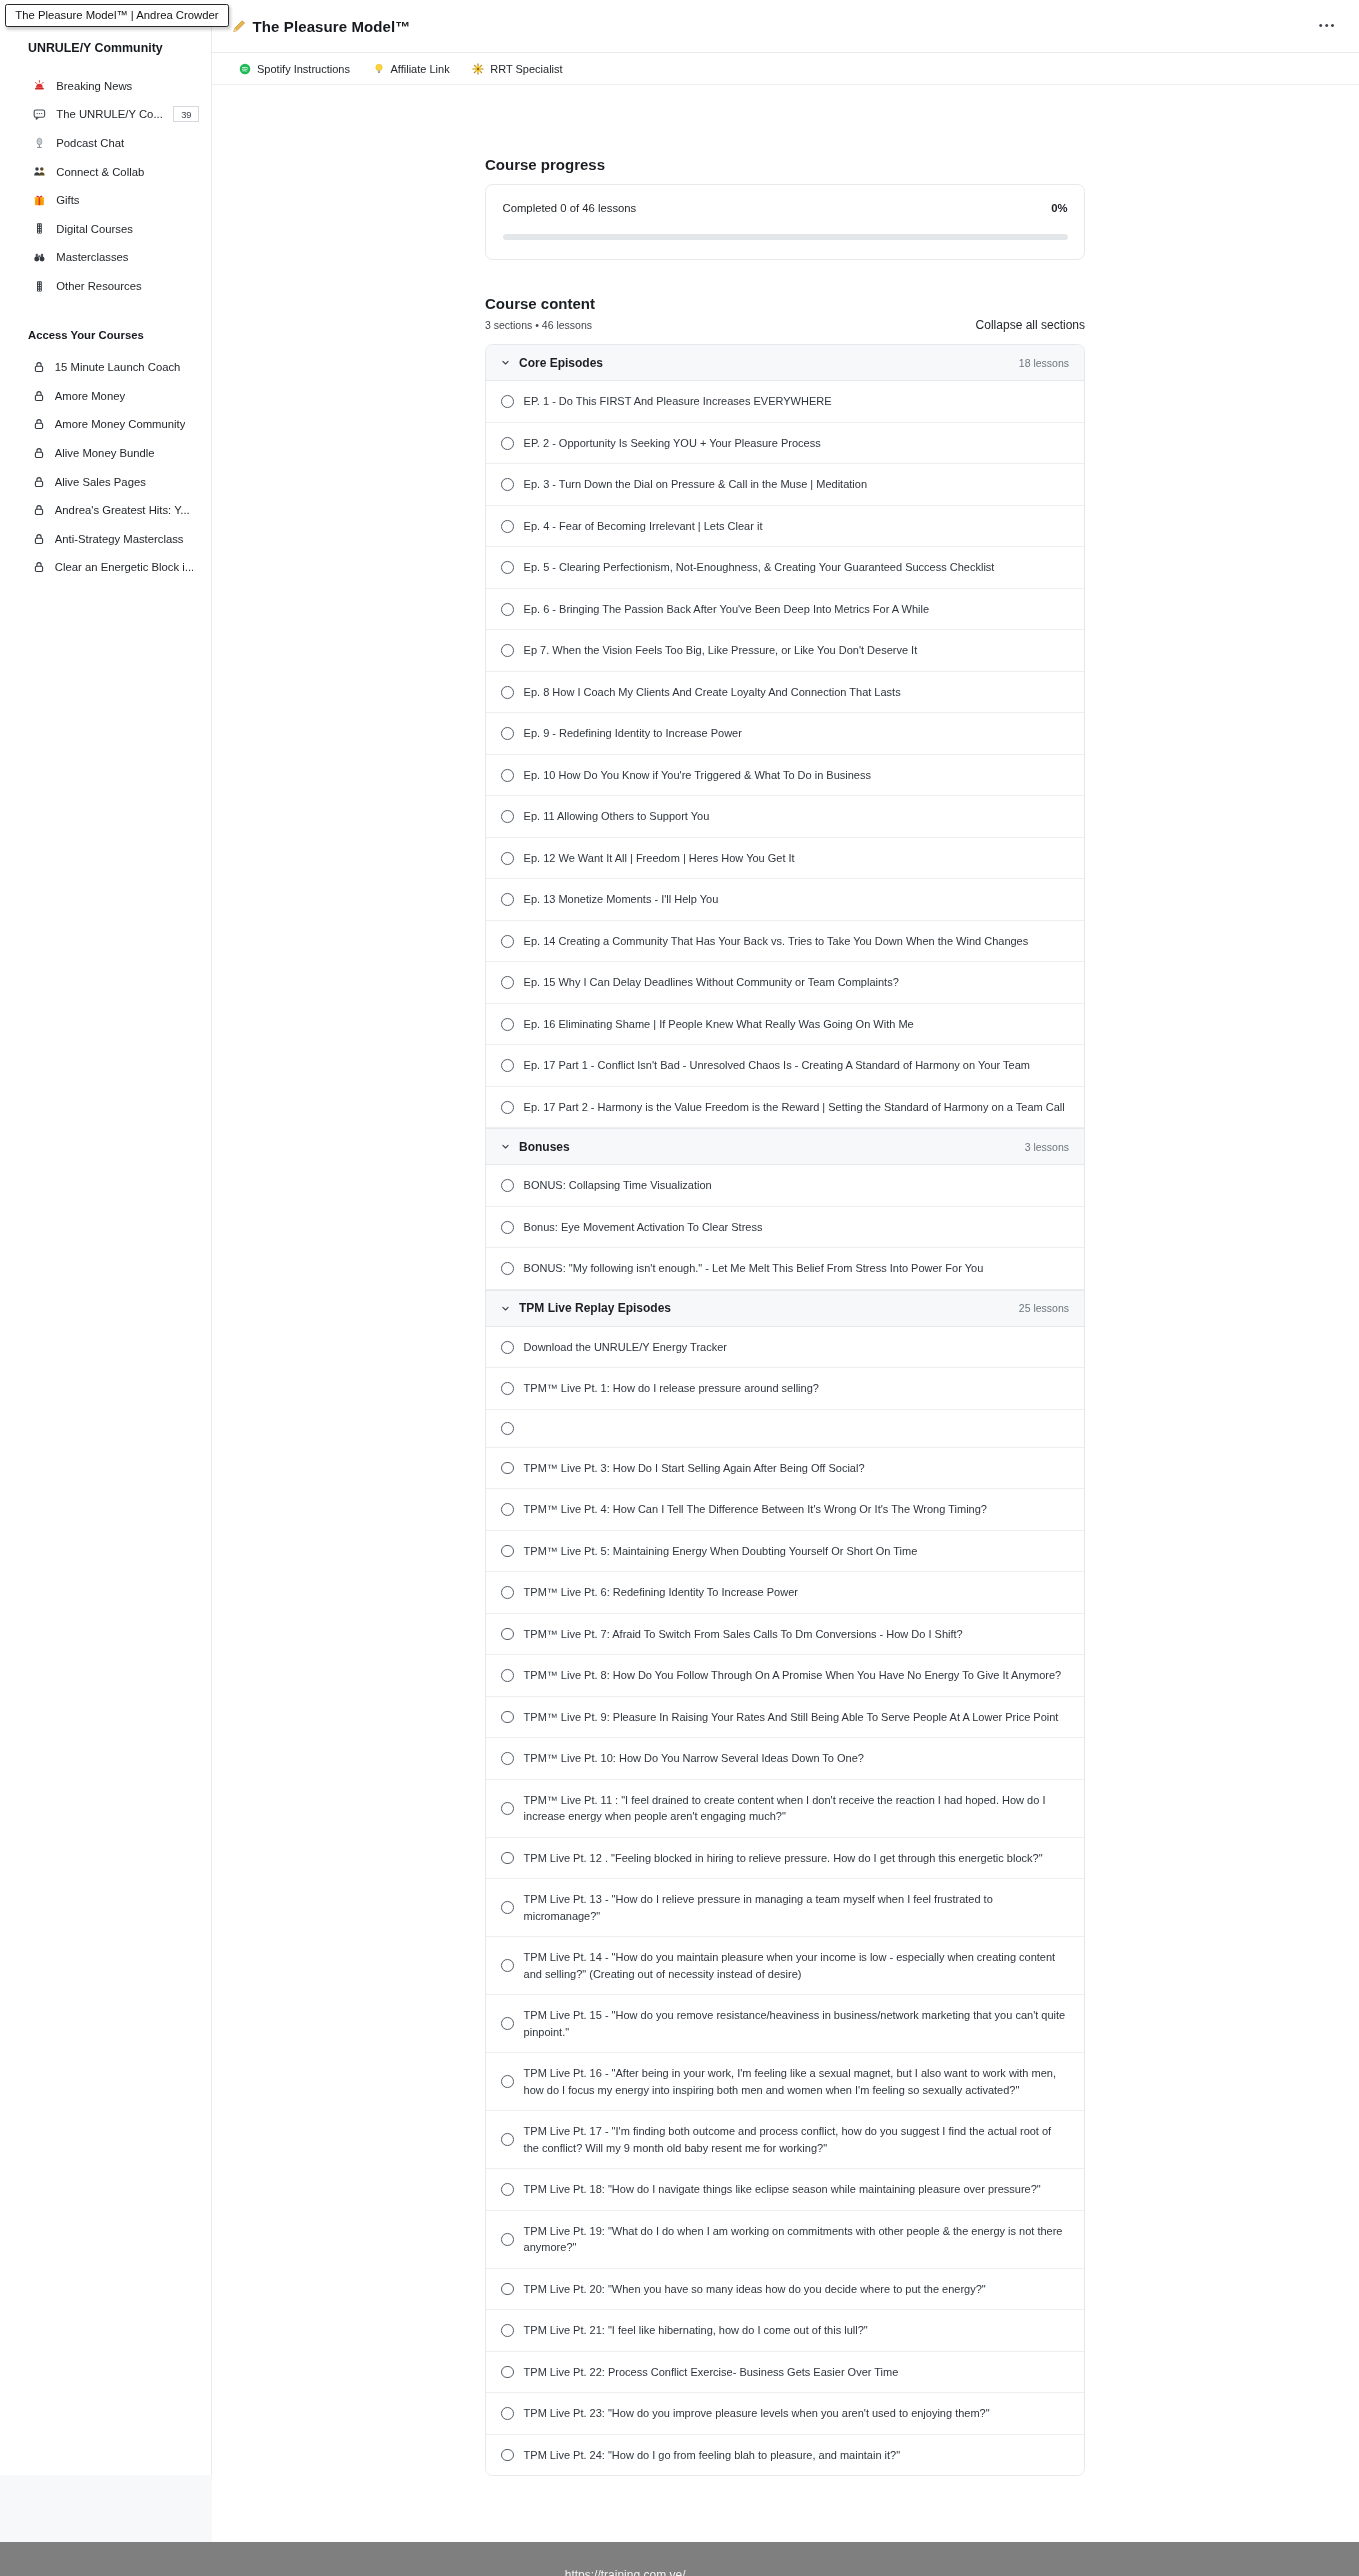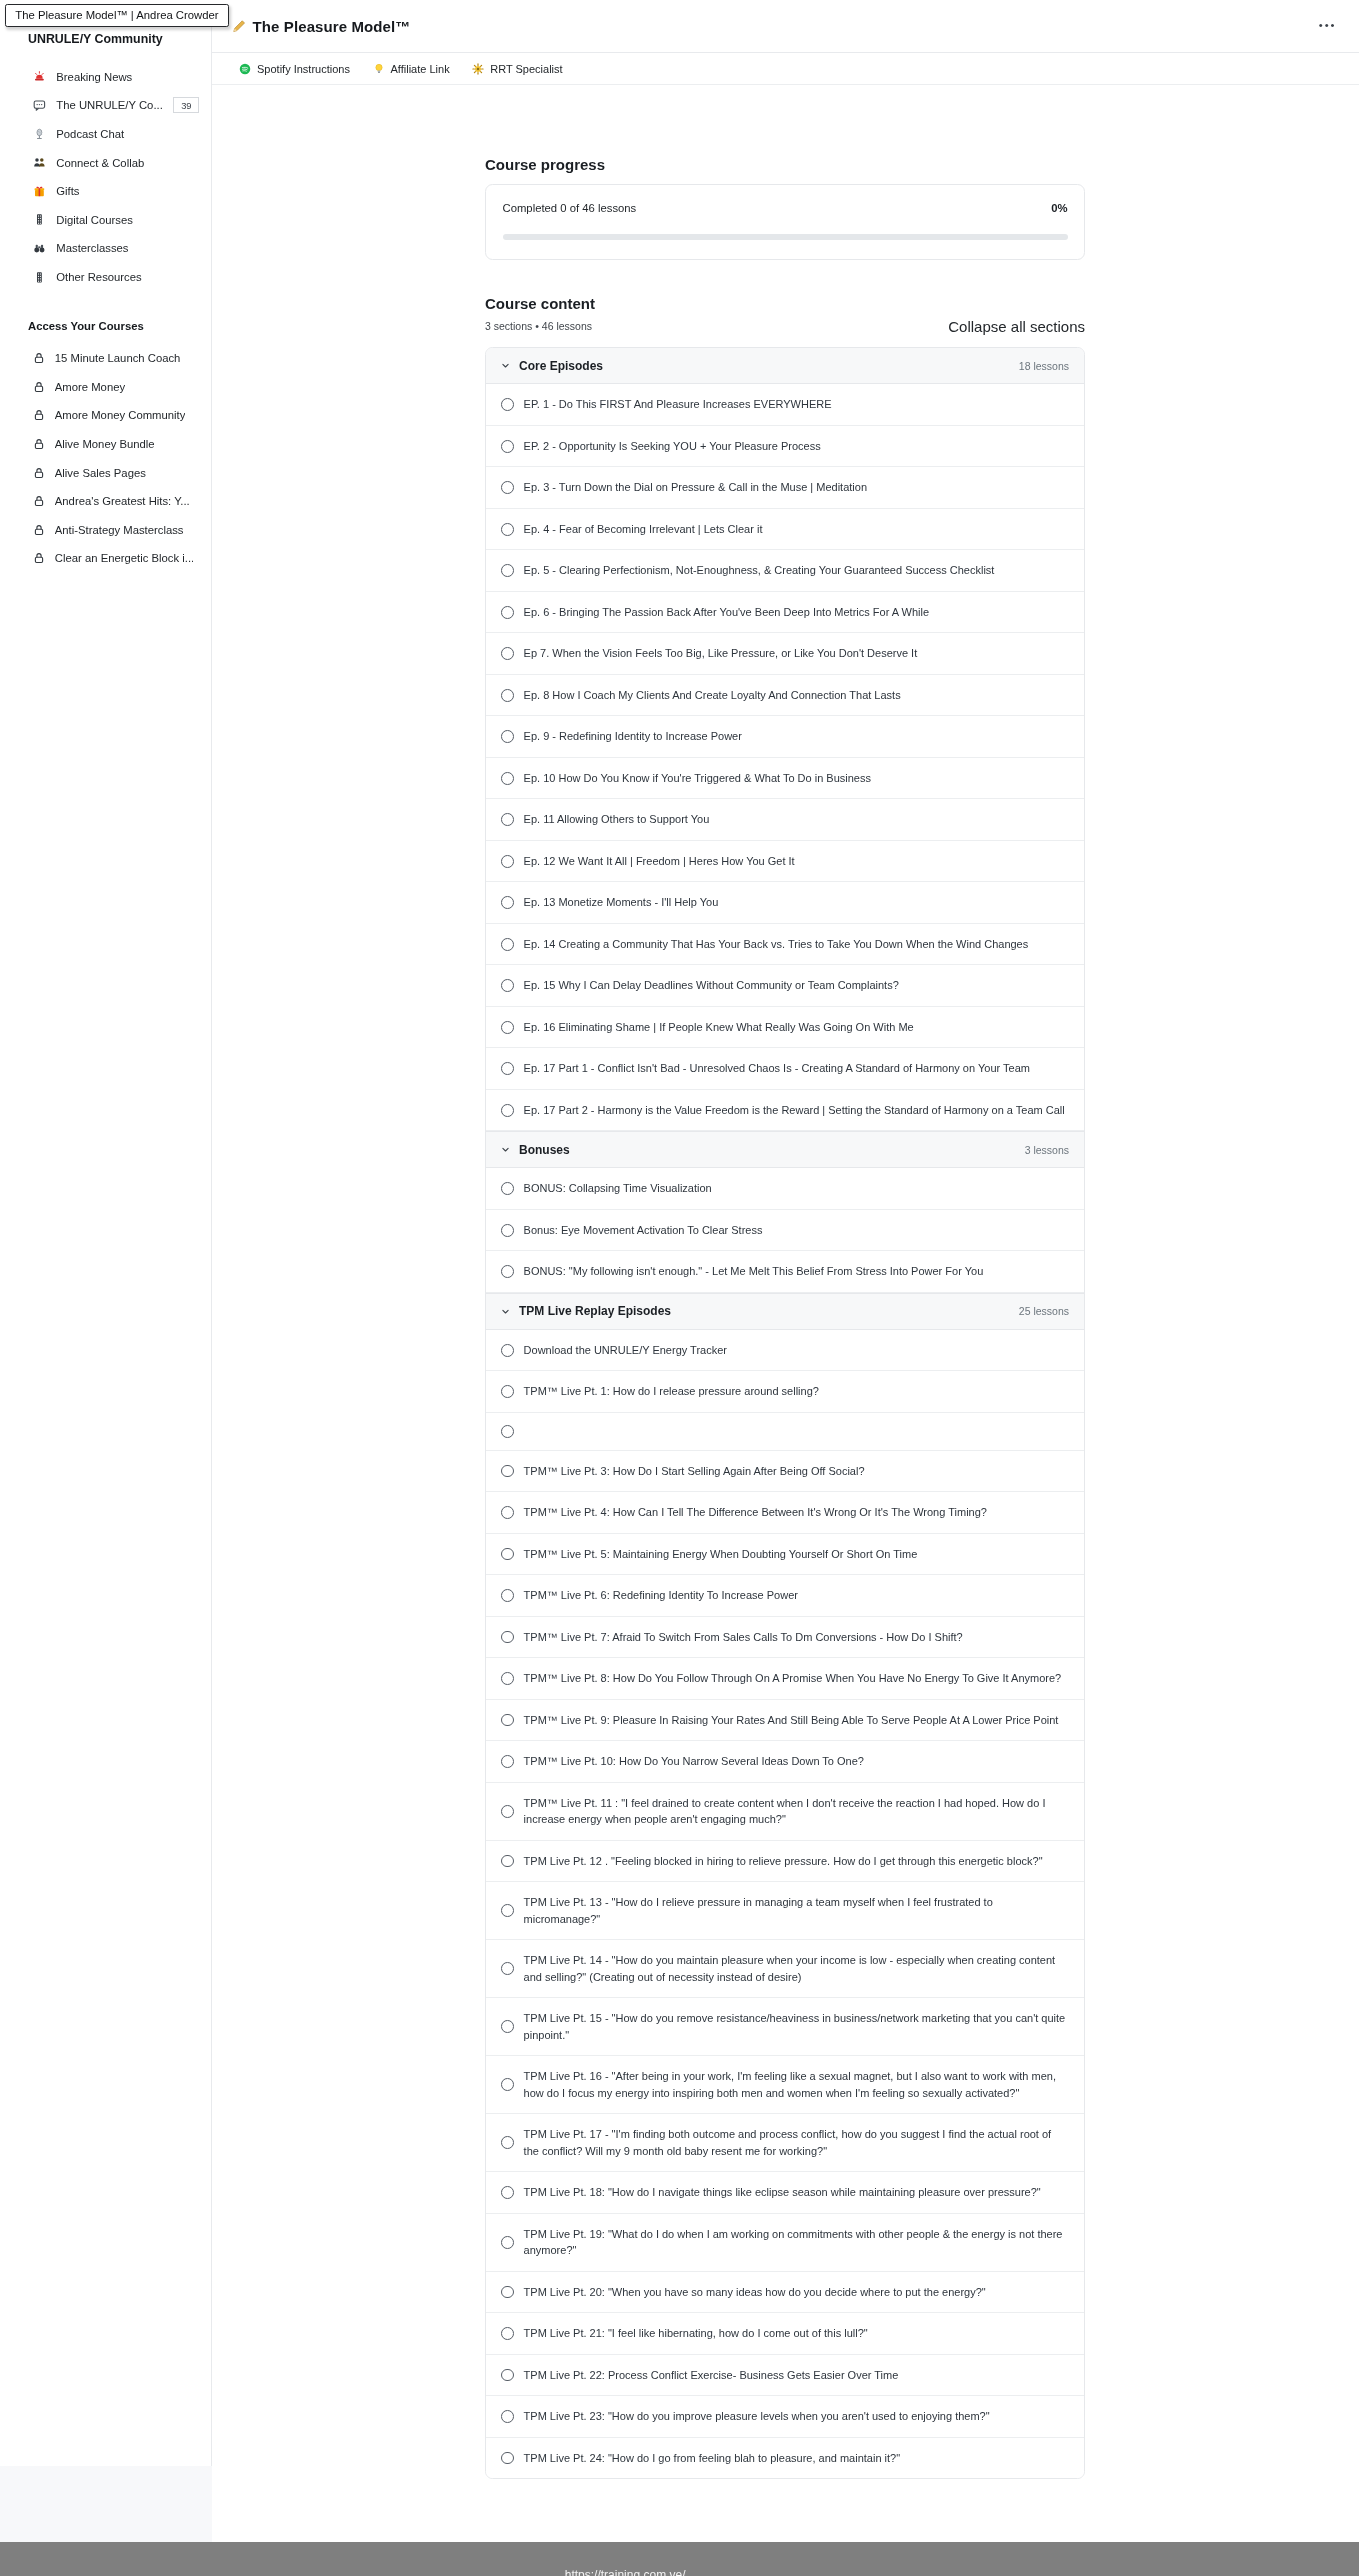--- a/index.html
+++ b/index.html
@@ -6,21 +6,21 @@
   html,body { width:1359px; height:2576px; }
   body {
     position:relative; overflow:hidden; background:#ffffff;
     font-family:"Liberation Sans","DejaVu Sans",sans-serif;
     color:#1b1f24; -webkit-font-smoothing:antialiased;
   }
   .icon { display:inline-flex; flex:0 0 auto; }
   .icon svg { display:block; }
 
   
-  .left-rail { position:absolute; left:0; top:8px; width:212px; height:2542px; background:#f7f8fa; z-index:2; }
+  .left-rail { position:absolute; left:0; top:17px; width:212px; height:2542px; background:#f7f8fa; z-index:2; }
   .sidebar { position:absolute; left:0; top:0; width:212px; height:2458px; background:#ffffff; border-right:0.8px solid #e8eaed; }
   .sidebar-clip { height:564px; overflow:hidden; }
   .community-name { font-size:12.4px; font-weight:700; color:#16191d; padding:24px 12px 0 28px; white-space:nowrap; }
   .nav-list { padding:16.5px 22.6px 0 33px; }
   .nav-item { display:flex; align-items:center; gap:10.5px; height:28.6px; cursor:pointer; }
   .nav-item .icon svg { width:12.8px; height:12.8px; }
   .nav-label { font-size:11.3px; color:#23272b; white-space:nowrap; }
   .nav-badge { margin-left:auto; font-size:9.4px; color:#3d434a; border:0.8px solid #d6d9dd; border-radius:0; padding:1.5px 6.8px; background:#fff; }
   .courses-heading { font-size:11.3px; font-weight:700; color:#16191d; padding:28.6px 12px 0 28px; }
   .course-list { padding:12px 18px 0 33px; }
@@ -59,21 +59,21 @@
   .progress-card { margin-top:10.5px; border:0.8px solid #e6e8eb; border-radius:7.5px; padding:17.3px 16.5px 19.5px; background:#fff; }
   .progress-text-row { display:flex; justify-content:space-between; align-items:center; }
   .progress-label { font-size:11.3px; color:#23272b; }
   .progress-percent { font-size:11.3px; font-weight:700; color:#1b1f24; }
   .progress-track { margin-top:20px; height:6px; background:#e4e7ea; border-radius:3px; overflow:hidden; }
   .progress-fill { height:100%; background:#ab9a56; border-radius:3px; }
 
   .content-heading { margin-top:35px; }
   .content-sub-row { margin-top:5.3px; display:flex; justify-content:space-between; align-items:center; }
   .content-summary { font-size:10.5px; color:#41464c; }
-  .collapse-link { font-size:15px; color:#23272b; cursor:pointer; }
+  .collapse-link { font-size:12px; color:#23272b; cursor:pointer; }
 
   .course-card { margin-top:12.8px; border:0.8px solid #e6e8eb; border-radius:7.5px; background:#fff; overflow:hidden; }
   .section-header { display:flex; align-items:center; background:#f7f8f9; padding:10.5px 15px; border-bottom:0.8px solid #e6e8eb; cursor:pointer; }
   .section-header:not(:first-child) { border-top:0.8px solid #e6e8eb; }
   .section-header .icon { margin-right:9px; }
   .section-header .icon svg { width:9px; height:9px; }
   .section-name { font-size:12px; font-weight:600; color:#1b1f24; }
   .section-count { margin-left:auto; font-size:10.5px; color:#6c757d; }
   .lesson-row { display:flex; align-items:center; gap:9.8px; padding:12px 15px; border-bottom:0.8px solid #eceef0; background:#fff; cursor:pointer; }
   .lesson-row:last-child { border-bottom:none; }

